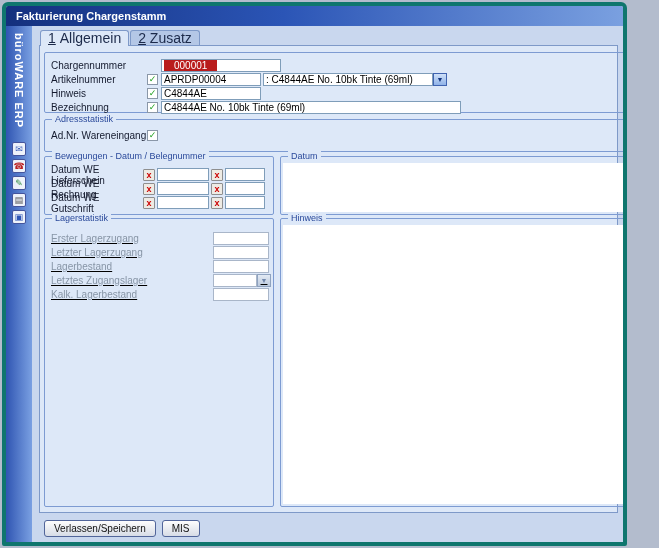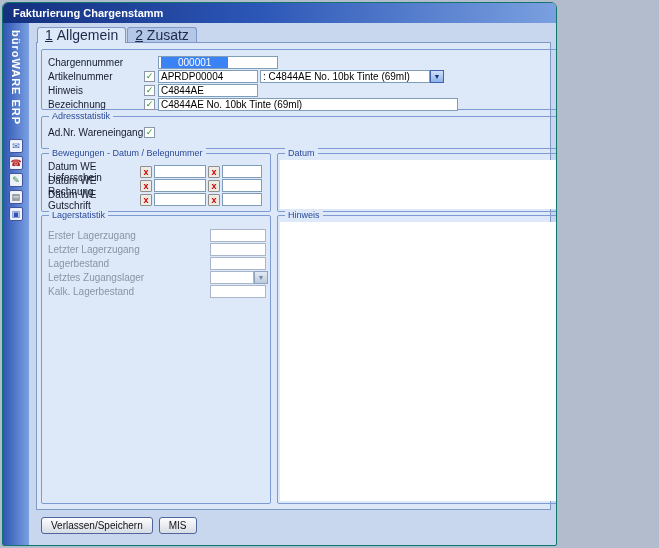--- a/index.html
+++ b/index.html
@@ -1,20 +1,20 @@
 <!DOCTYPE html>
 <html><head>
 <meta charset="utf-8">
 <style>
   * { margin:0; padding:0; box-sizing:border-box; }
   html,body { width:659px; height:548px; }
   body { background:#b3bccd; font-family:"Liberation Sans", sans-serif; position:relative; overflow:hidden; }
 
-  .window { position:absolute; left:2px; top:2px; width:555px; height:544px;
-            background:#c9d7ee; border:1px solid #0f766e; border-radius:6px 6px 2px 2px; overflow:hidden; }
+  .window { position:absolute; left:2px; top:2px; width:625px; height:544px;
+            background:#c9d7ee; border:4px solid #0f766e; border-radius:6px 6px 2px 2px; overflow:hidden; }
   .titlebar { height:20px; background:linear-gradient(90deg,#14307e 0%,#2b55b6 45%,#7aa0e0 100%);
               color:#fff; font-size:11px; font-weight:bold; line-height:20px; padding-left:10px; }
   .wbody { display:flex; height:523px; }
 
   .sidebar { width:26px; flex:none; position:relative;
              background:linear-gradient(90deg,#2f55b2,#7aa0e2); }
   .brand { position:absolute; top:7px; left:50%; transform:translateX(-50%);
            writing-mode:vertical-rl; color:#fff; font-weight:bold; font-size:11px;
            letter-spacing:1px; white-space:nowrap; }
   .side-icons { position:absolute; top:116px; left:50%; transform:translateX(-50%);
@@ -34,32 +34,32 @@
   .panel { position:relative; border:1px solid #7e99c8; background:#dde8f8; height:468px; z-index:1; }
 
   .group { position:absolute; border:1px solid #7d9bd2; border-radius:2px; }
   .gtitle { position:absolute; top:-6px; left:7px; background:#dde8f8; color:#2b4a9b;
             font-size:9px; line-height:11px; padding:0 3px; white-space:nowrap; }
 
   #grp-general { left:4px; top:6px;  width:589px; height:61px; padding:6px 0 0 6px; }
   #grp-adress  { left:4px; top:73px; width:589px; height:33px; padding:9px 0 0 6px; }
   #grp-beweg   { left:4px; top:110px; width:230px; height:59px; padding:11px 0 0 6px; }
   #grp-notiz   { left:240px; top:110px; width:353px; height:59px; }
-  #grp-lager   { left:4px; top:172px; width:230px; height:289px; padding:13px 0 0 6px; }
+  #grp-lager   { left:4px; top:172px; width:230px; height:289px; padding:13px 0 0 6px;text-decoration:underline; }
   #grp-hinweis { left:240px; top:172px; width:353px; height:289px; }
 
   .frow { display:flex; align-items:center; height:13px; margin-bottom:1px; font-size:10px; color:#141a2e; }
   .flabel { width:96px; flex:none; }
   .cbslot { width:14px; flex:none; display:flex; }
   .cb { width:11px; height:11px; background:#fff; border:1px solid #8a97a8; color:#1e9e1e;
         font-size:9px; line-height:9px; text-align:center; cursor:pointer; }
   .tbox { background:#fff; border:1px solid #7f9db9; height:13px; font-size:10px;
           padding:0 2px; color:#000; display:flex; align-items:center;
           overflow:hidden; white-space:nowrap; flex:none; }
-  .sel { background:#3b82f6; color:#fff; padding:0 17px; }
+  .sel { background:#b91c1c; color:#fff; padding:0 10px; }
   .w40{width:40px}.w52{width:52px}.w56{width:56px}.w100{width:100px}.w120{width:120px}.w300{width:300px}
   .gap2 { width:2px; flex:none; }
   .combo { display:flex; flex:none; }
   .cw184{width:184px}.cw290{width:290px}.cw58{width:58px}
   .combo .tbox { flex:1; }
   .ind { padding-left:44px; }
   .arrowbtn { width:14px; height:13px; flex:none; background:linear-gradient(#cfe0f8,#8fb2e8);
               border:1px solid #3f63b0; color:#12337e; font-size:7px; line-height:11px;
               text-align:center; cursor:pointer; }
   .arrowbtn.disabled { background:linear-gradient(#e3eaf4,#bccadd); border-color:#8fa3c0; color:#7289ad; }

